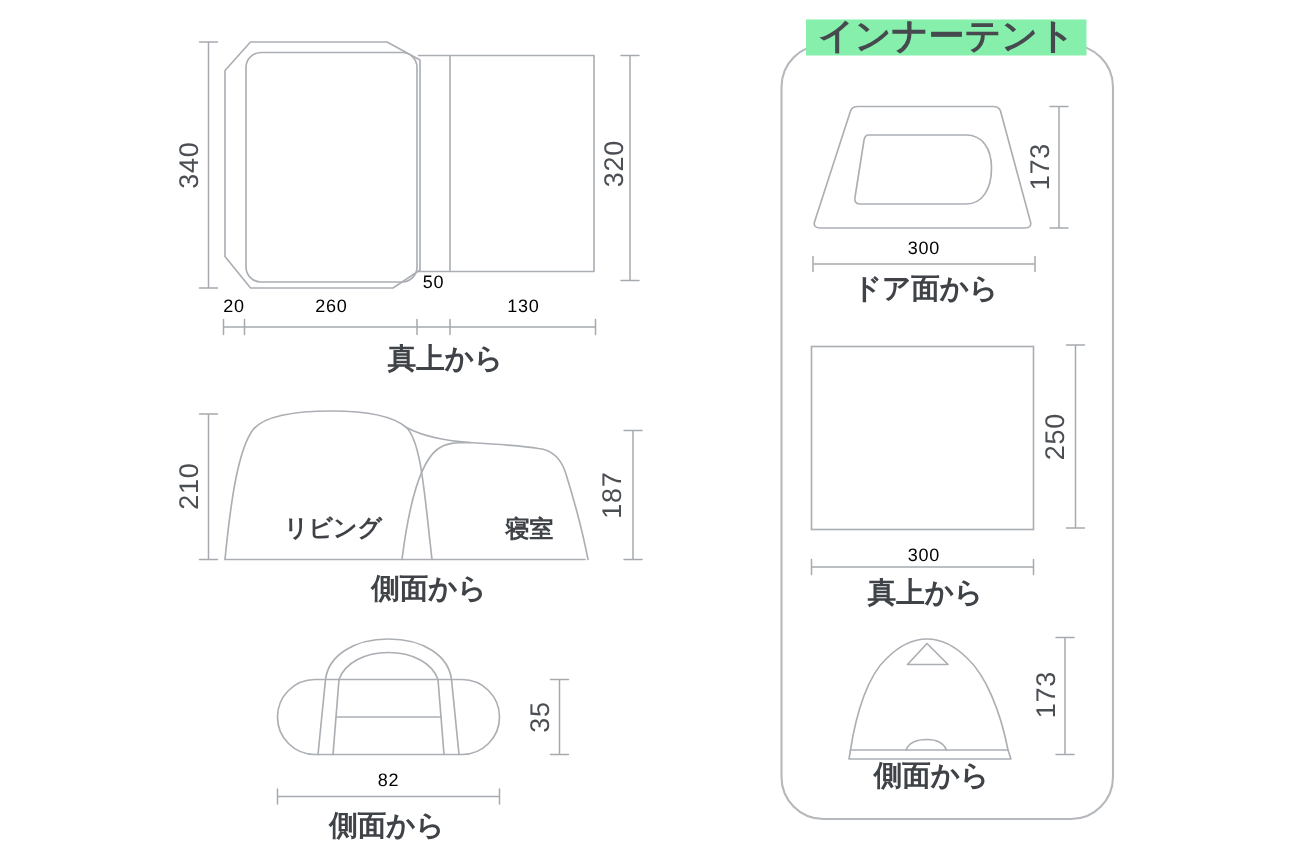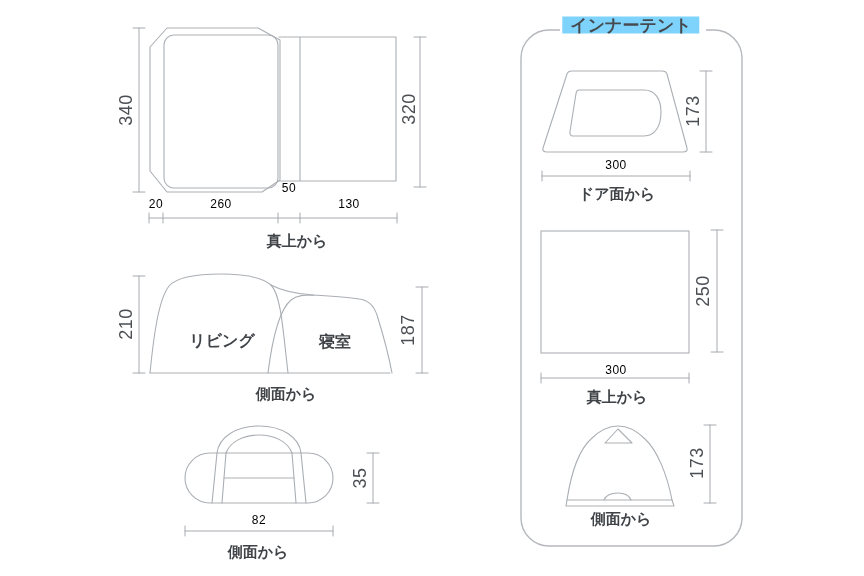--- a/index.html
+++ b/index.html
@@ -11,30 +11,30 @@
   .lbl{
     position:absolute;transform:translate(-50%,-50%);
     color:#000000;font-size:12px;line-height:1;white-space:nowrap;letter-spacing:.5px;
   }
   .vlbl{
     position:absolute;transform:translate(-50%,-50%) rotate(-90deg);
     color:#4b4f54;font-size:18px;line-height:1;white-space:nowrap;letter-spacing:.5px;
   }
   .cap{
     position:absolute;transform:translate(-50%,-50%);
-    color:#3f4347;font-size:15px;font-weight:bold;line-height:1;white-space:nowrap;
+    color:#3f4347;font-size:19px;font-weight:bold;line-height:1;white-space:nowrap;
   }
   .room{
     position:absolute;transform:translate(-50%,-50%);
-    color:#3f4347;font-size:16px;font-weight:bold;line-height:1;white-space:nowrap;
+    color:#3f4347;font-size:16px;font-weight:bold;line-height:1;white-space:nowrap;margin-top:12px;
   }
   .panel-title{
     position:absolute;transform:translate(-50%,-50%);
-    color:#46494d;font-size:17px;font-weight:bold;line-height:1;white-space:nowrap;
-    background:#7dd3fc;padding:0 8px;
+    color:#46494d;font-size:24px;font-weight:bold;line-height:1;white-space:nowrap;
+    background:#86efac;padding:0 8px;
   }
 </style>
 </head>
 <body>
 
 <div class="canvas">
 
   <svg class="art" width="864" height="576" viewBox="0 0 864 576">
 
     <g stroke="#abafb4" stroke-width="1.1" fill="none" stroke-linejoin="round" stroke-linecap="round">
@@ -105,21 +105,21 @@
   <span class="vlbl" style="left:409px;top:109px">320</span>
   <span class="lbl" style="left:156px;top:204px">20</span>
   <span class="lbl" style="left:221px;top:204px">260</span>
   <span class="lbl" style="left:289px;top:188px">50</span>
   <span class="lbl" style="left:349px;top:204px">130</span>
   <span class="cap" style="left:297px;top:240px">真上から</span>
 
   <span class="vlbl" style="left:126px;top:324px">210</span>
   <span class="vlbl" style="left:408px;top:330px">187</span>
   <span class="room" style="left:222px;top:341px">リビング</span>
-  <span class="room" style="left:335px;top:342px">寝室</span>
+  <span class="room" style="left:353px;top:342px">寝室</span>
   <span class="cap" style="left:286px;top:393px">側面から</span>
 
   <span class="vlbl" style="left:360px;top:478px">35</span>
   <span class="lbl" style="left:259px;top:520px">82</span>
   <span class="cap" style="left:258px;top:551px">側面から</span>
 
   <span class="panel-title" style="left:631px;top:25px">インナーテント</span>
 
   <span class="vlbl" style="left:693px;top:111px">173</span>
   <span class="lbl" style="left:616px;top:165px">300</span>

